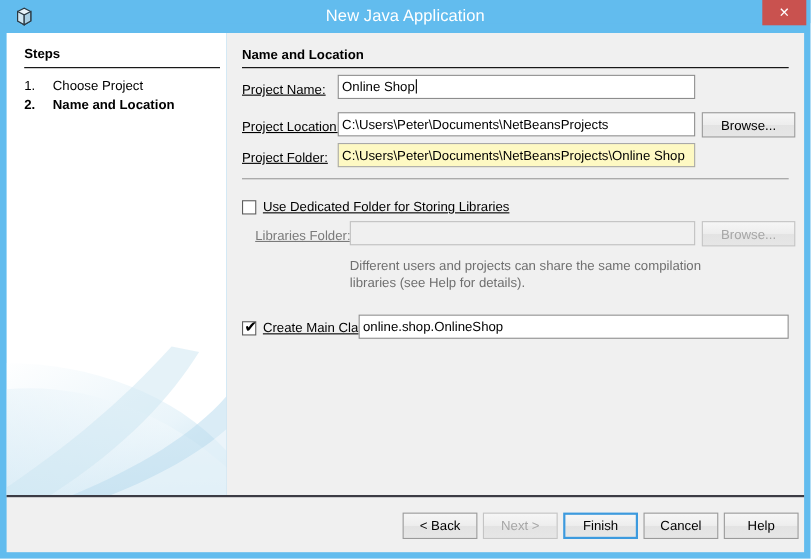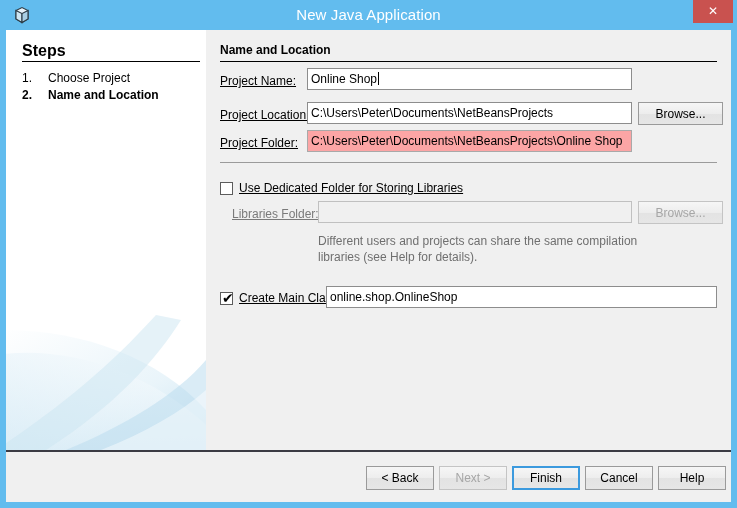--- a/index.html
+++ b/index.html
@@ -66,21 +66,21 @@
   }
   #swoosh {
     position: absolute;
     left: 0; bottom: 0;
     width: 200px; height: 150px;
     pointer-events: none;
   }
   #steps-heading {
     position: absolute;
     left: 16px; top: 12px;
-    font-size: 16px;
+    font-size: 12px;
     font-weight: bold;
     color: #000000;
   }
   #steps-rule {
     position: absolute;
     left: 16px; top: 31px;
     width: 178px; height: 1px;
     background: #000000;
   }
   .step-row {
@@ -140,21 +140,21 @@
     font-family: "Liberation Sans", sans-serif;
     color: #000000;
     padding: 0 3px;
     line-height: 20px;
     height: 22px;
     white-space: nowrap;
     overflow: hidden;
     outline: none;
   }
   .textfield.readonly {
-    background: #fca5a5;
+    background: #fef9c3;
     border: 1px solid #a9a9a9;
     color: #000000;
   }
   .textfield.disabled {
     background: #f0f0f0;
     border: 1px solid #c0c0c0;
   }
   .caret {
     display: inline-block;
     width: 1px;

